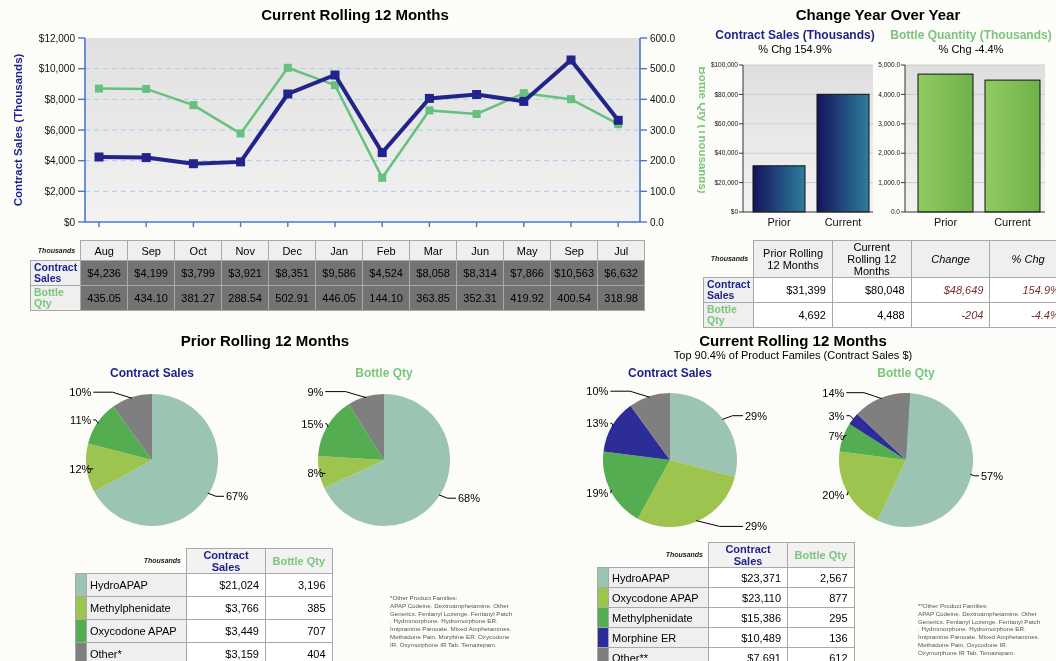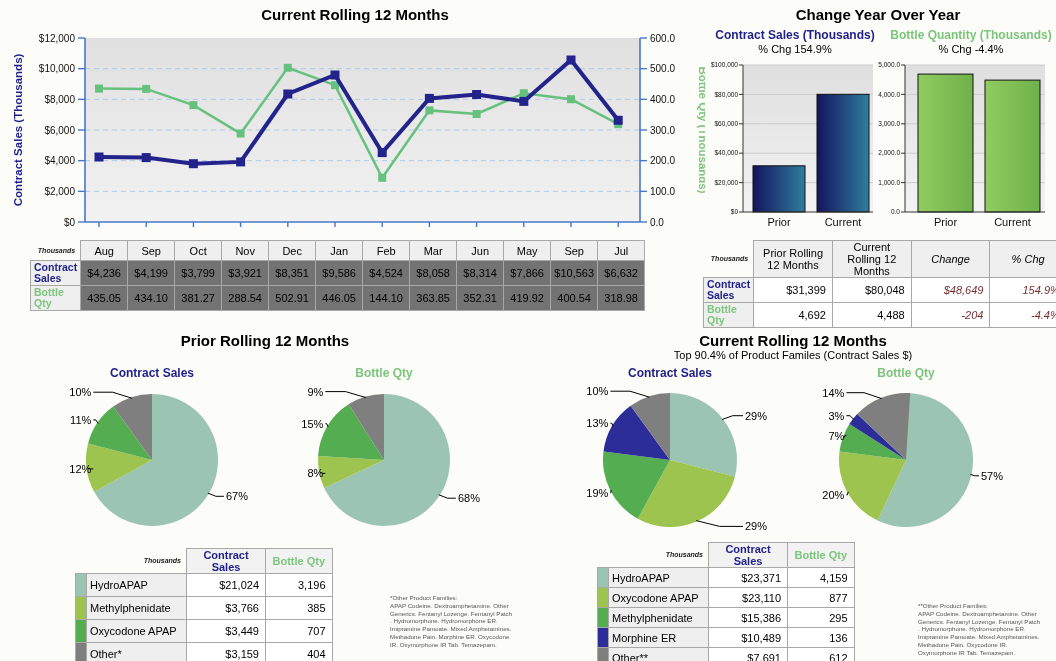--- a/index.html
+++ b/index.html
@@ -402,21 +402,21 @@
       <tbody>
         <tr style="height:17px">
           <td class="corner" colspan="2">Thousands</td>
           <th class="colhdr navy">Contract Sales</th>
           <th class="colhdr green">Bottle Qty</th>
         </tr>
         <tr style="height:20px">
           <td class="swatch" style="background:#9BC4B2"></td>
           <td class="name">HydroAPAP</td>
           <td class="num">$23,371</td>
-          <td class="num">4,159</td>
+          <td class="num">2,567</td>
         </tr>
         <tr style="height:20px">
           <td class="swatch" style="background:#9CC44E"></td>
           <td class="name">Oxycodone APAP</td>
           <td class="num">$23,110</td>
           <td class="num">877</td>
         </tr>
         <tr style="height:20px">
           <td class="swatch" style="background:#55AD52"></td>
           <td class="name">Methylphenidate</td>

